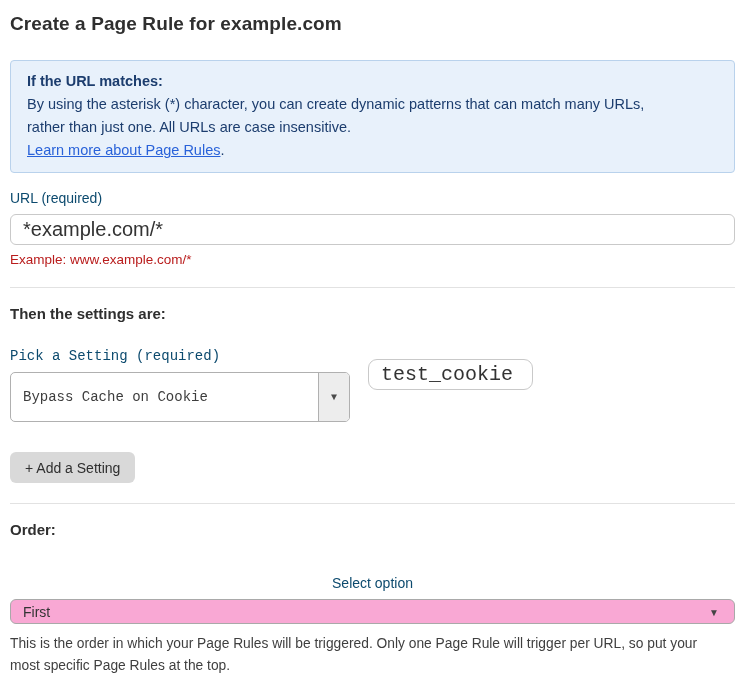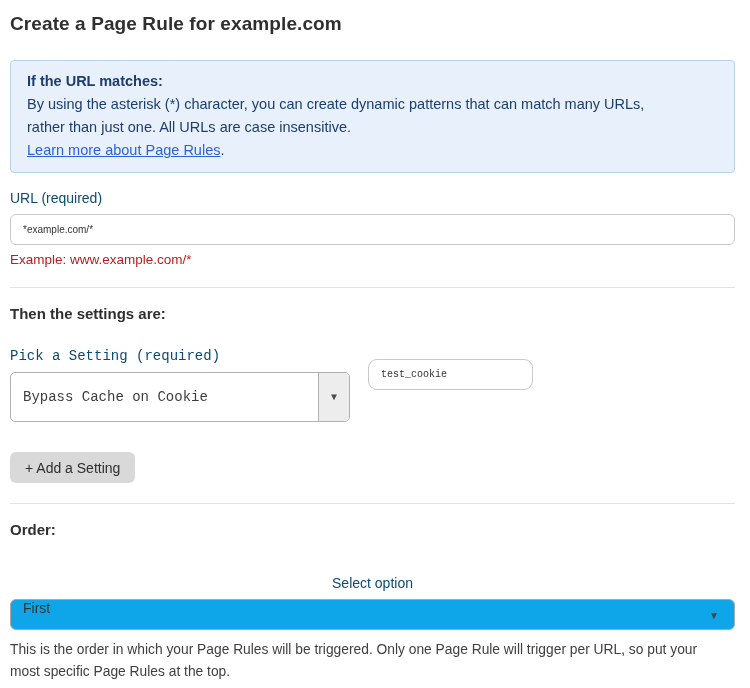--- a/index.html
+++ b/index.html
@@ -39,21 +39,21 @@
 
   .field-label { font-size: 14px; color: #0c4a6e; margin-bottom: 8px; }
 
   .text-input {
     display: block;
     width: 100%;
     height: 31px;
     border: 1px solid #c9c9c9;
     border-radius: 6px;
     padding: 0 12px;
-    font-size: 10px;
+    font-size: 20px;
     color: #333;
     font-family: inherit;
     background: #fff;
     outline: none;
   }
   .hint { font-size: 13.5px; color: #b91c1c; margin-top: 7px; }
 
   .divider { border: none; border-top: 1px solid #e2e2e2; margin: 20px 0 0 0; }
 
   .section-heading {
@@ -111,26 +111,26 @@
     color: #2f2f2f;
     background: #d9d9d9;
     cursor: pointer;
   }
   .add-setting-btn { margin-top: 30px; text-align: center; }
 
   
   .order-select {
     position: relative;
     margin-top: 6px;
-    height: 31px;
+    height: 25px;
     border: 1px solid #a9a9a9;
     border-radius: 6px;
-    background: #0ea5e9;
-    display: flex;
-    align-items: flex-start;
+    background: #f9a8d4;
+    display: flex;
+    align-items: center;
     padding-left: 12px;
     font-size: 14px;
     color: #333;
     cursor: pointer;
   }
   .order-select .caret {
     position: absolute;
     right: 15px;
     top: 50%;
     transform: translateY(-50%);

